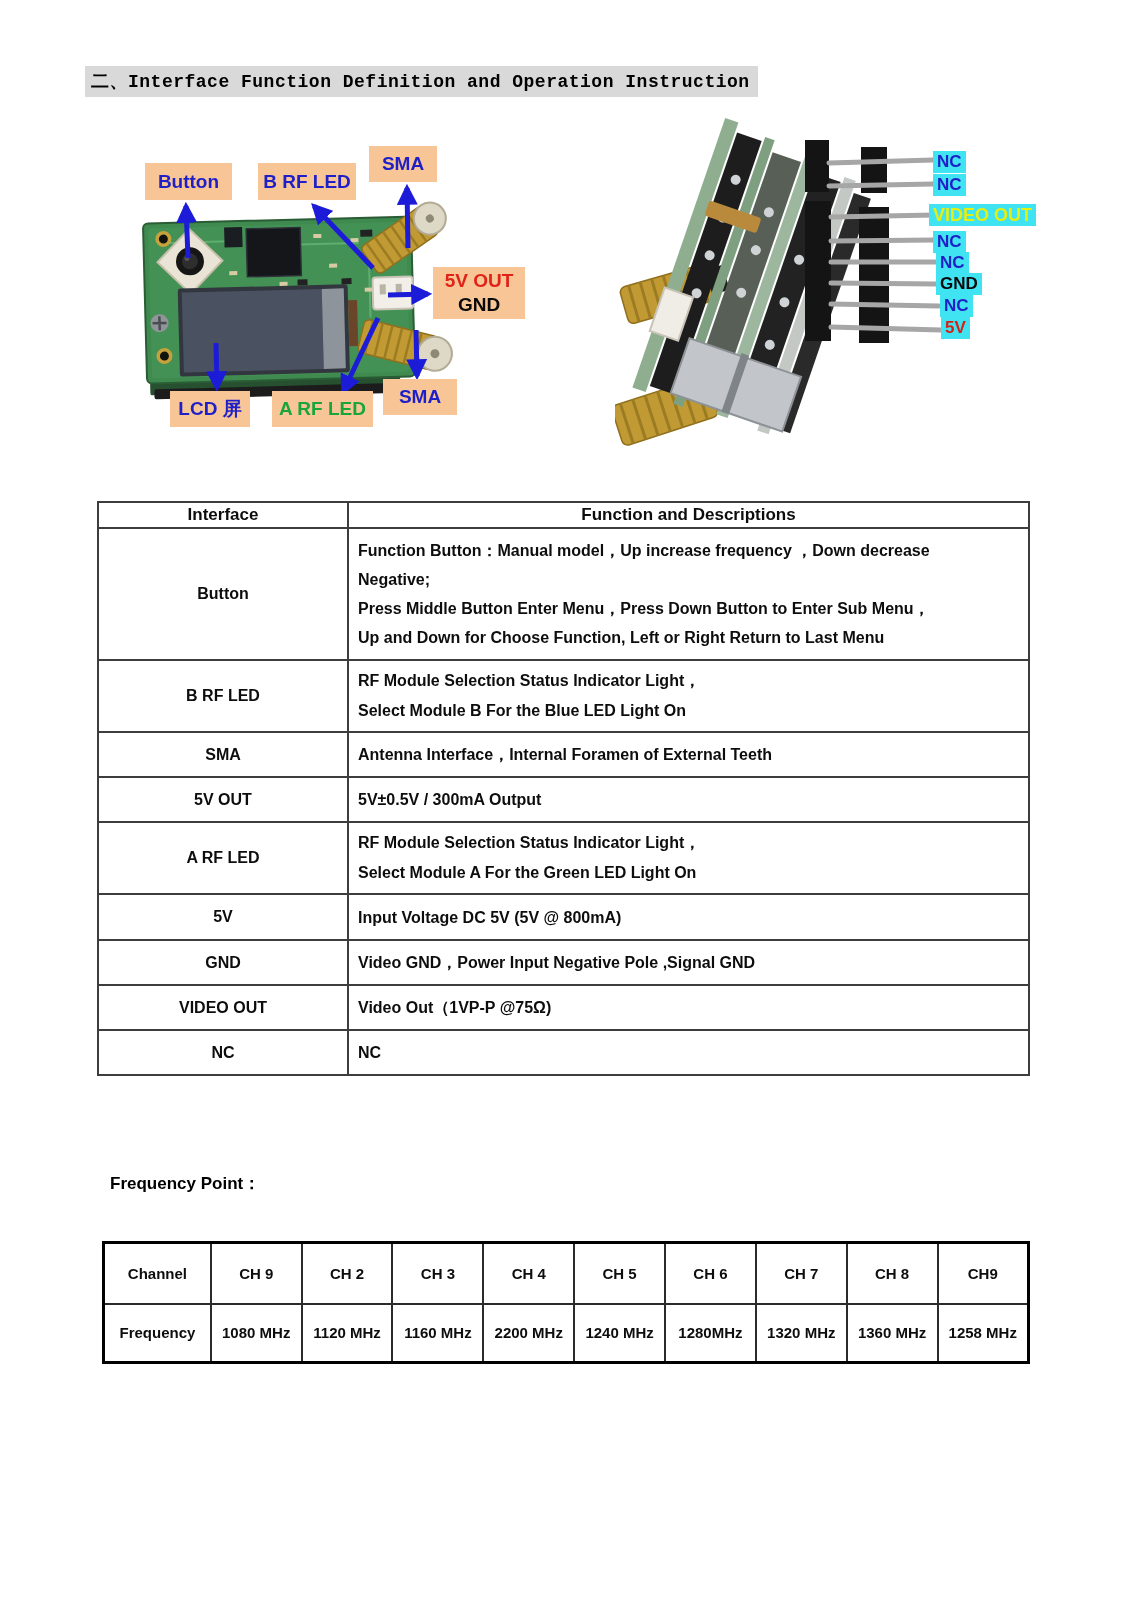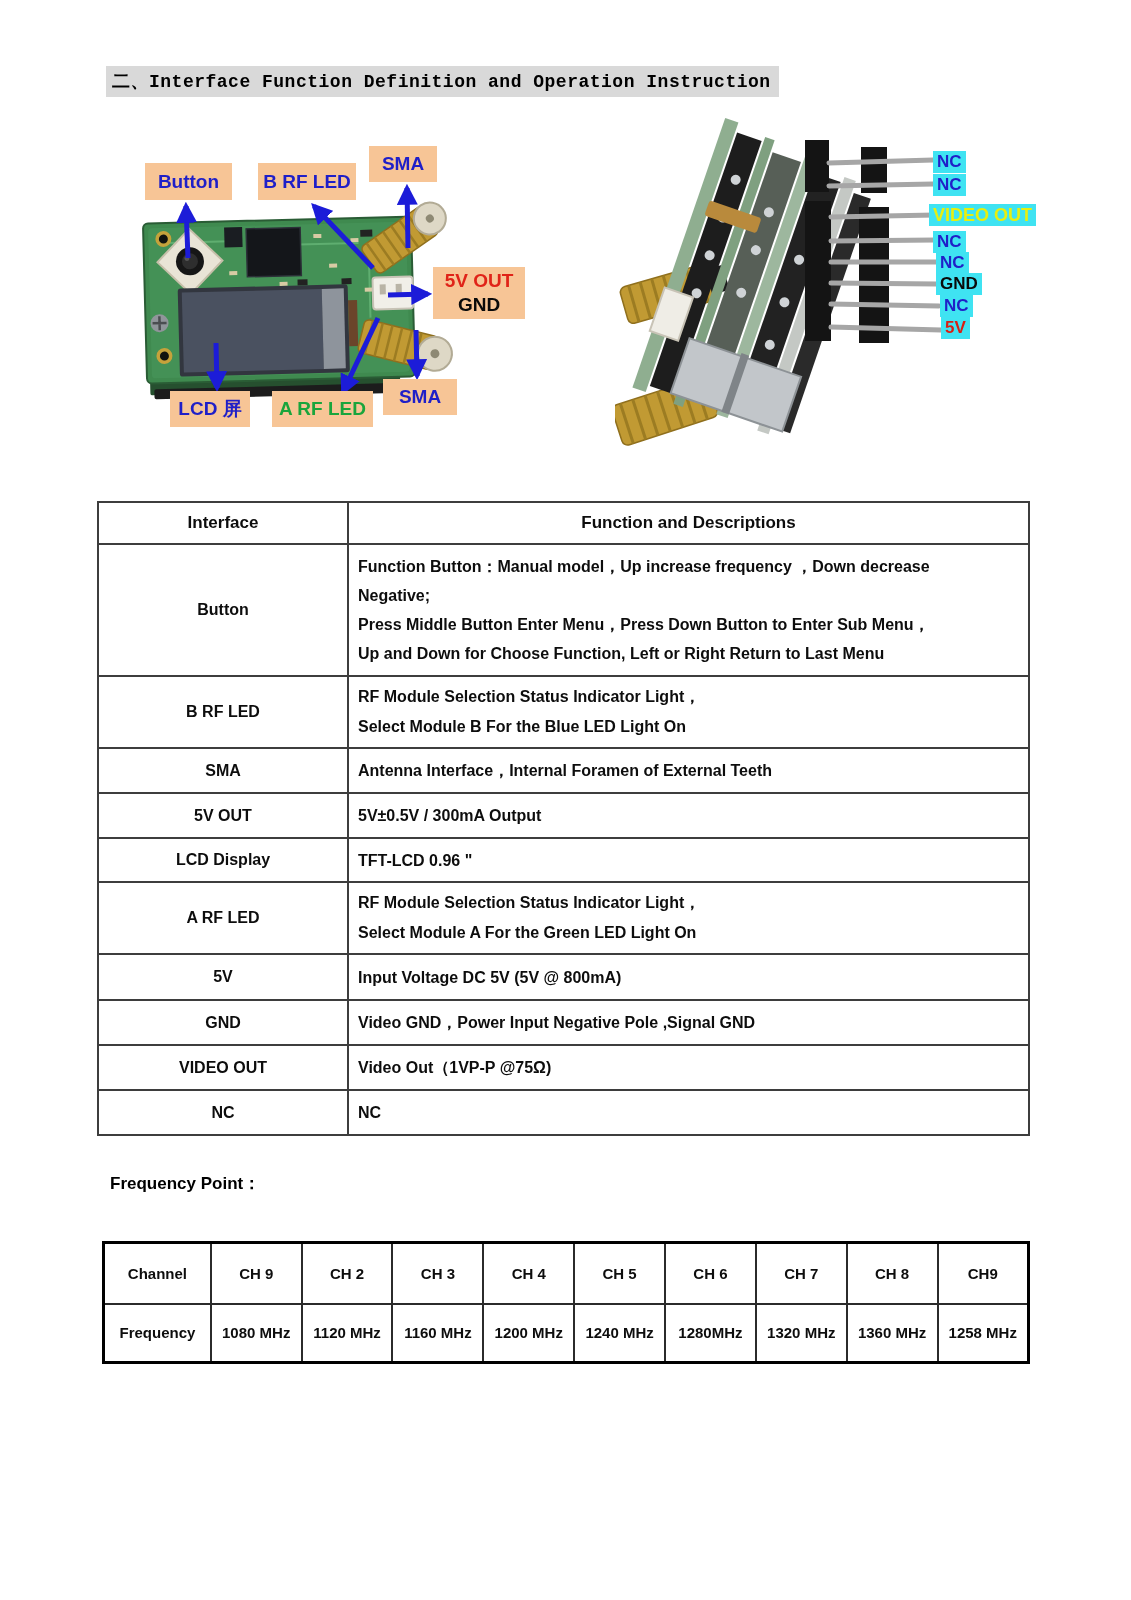--- a/index.html
+++ b/index.html
@@ -6,21 +6,20 @@
   html,body { width:1131px; height:1600px; background:#ffffff; }
   body { position:relative; font-family:"Liberation Sans", sans-serif; color:#111; }
 
   
   .doc-title{
     position:absolute; left:85px; top:66px;
     background:#d9d9d9; padding:3px 8px 4px 6px;
     font-family:"Liberation Mono","DejaVu Sans Mono",monospace;
     font-size:18px; font-weight:600; color:#000; letter-spacing:0.5px;
     white-space:nowrap;
-    margin-left:21px;
   }
 
   
   .fig-svg{ position:absolute; }
   .callout{
     position:absolute; background:#f7c596; color:#1f1fc8;
     font-weight:bold; font-size:19px; text-align:center;
     display:flex; align-items:center; justify-content:center;
     white-space:nowrap;
   }
@@ -233,21 +232,21 @@
 <div class="pin-label" style="left:933px; top:174px;">NC</div>
 <div class="pin-label yellow" style="left:929px; top:204px;">VIDEO OUT</div>
 <div class="pin-label" style="left:933px; top:231px;">NC</div>
 <div class="pin-label" style="left:936px; top:252px;">NC</div>
 <div class="pin-label black" style="left:936px; top:273px;">GND</div>
 <div class="pin-label" style="left:940px; top:295px;">NC</div>
 <div class="pin-label red" style="left:941px; top:317px;">5V</div>
 
 <table class="iface">
   <tbody>
-      <tr style="height:42px;margin-left:12px;">
+      <tr style="height:26px;margin-left:12px;">
     <td class="ifc hdr">Interface</td>
     <td class="hdr">Function and Descriptions</td>
   </tr>
   <tr style="height:132px;">
     <td class="ifc">Button</td>
     <td class="desc">
       <div class="dline">Function Button：Manual model，Up increase frequency ，Down decrease</div>
       <div class="dline">Negative;</div>
       <div class="dline">Press Middle Button Enter Menu，Press Down Button to Enter Sub Menu，</div>
       <div class="dline">Up and Down for Choose Function, Left or Right Return to Last Menu</div>
@@ -263,26 +262,20 @@
   <tr style="height:45px;">
     <td class="ifc">SMA</td>
     <td class="desc">
       <div class="dline">Antenna Interface，Internal Foramen of External Teeth</div>
     </td>
   </tr>
   <tr style="height:45px;">
     <td class="ifc">5V OUT</td>
     <td class="desc">
       <div class="dline">5V±0.5V / 300mA Output</div>
-    </td>
-  </tr>
-  <tr style="height:44px;">
-    <td class="ifc">LCD Display</td>
-    <td class="desc">
-      <div class="dline">TFT-LCD 0.96 "</div>
     </td>
   </tr>
   <tr style="height:72px;">
     <td class="ifc">A RF LED</td>
     <td class="desc">
       <div class="dline" style="line-height:30px;">RF Module Selection Status Indicator Light，</div>
       <div class="dline" style="line-height:30px;">Select Module A For the Green LED Light On</div>
     </td>
   </tr>
   <tr style="height:46px;">
@@ -326,21 +319,21 @@
     <td>CH 6</td>
     <td>CH 7</td>
     <td>CH 8</td>
     <td>CH9</td>
   </tr>
   <tr class="r2">
     <td>Frequency</td>
     <td>1080 MHz</td>
     <td>1120 MHz</td>
     <td>1160 MHz</td>
-    <td>1200 MHz</td>
+    <td>2200 MHz</td>
     <td>1240 MHz</td>
     <td>1280MHz</td>
     <td>1320 MHz</td>
     <td>1360 MHz</td>
     <td>1258 MHz</td>
   </tr>
 </tbody>
   </table>
 
 </body></html>

